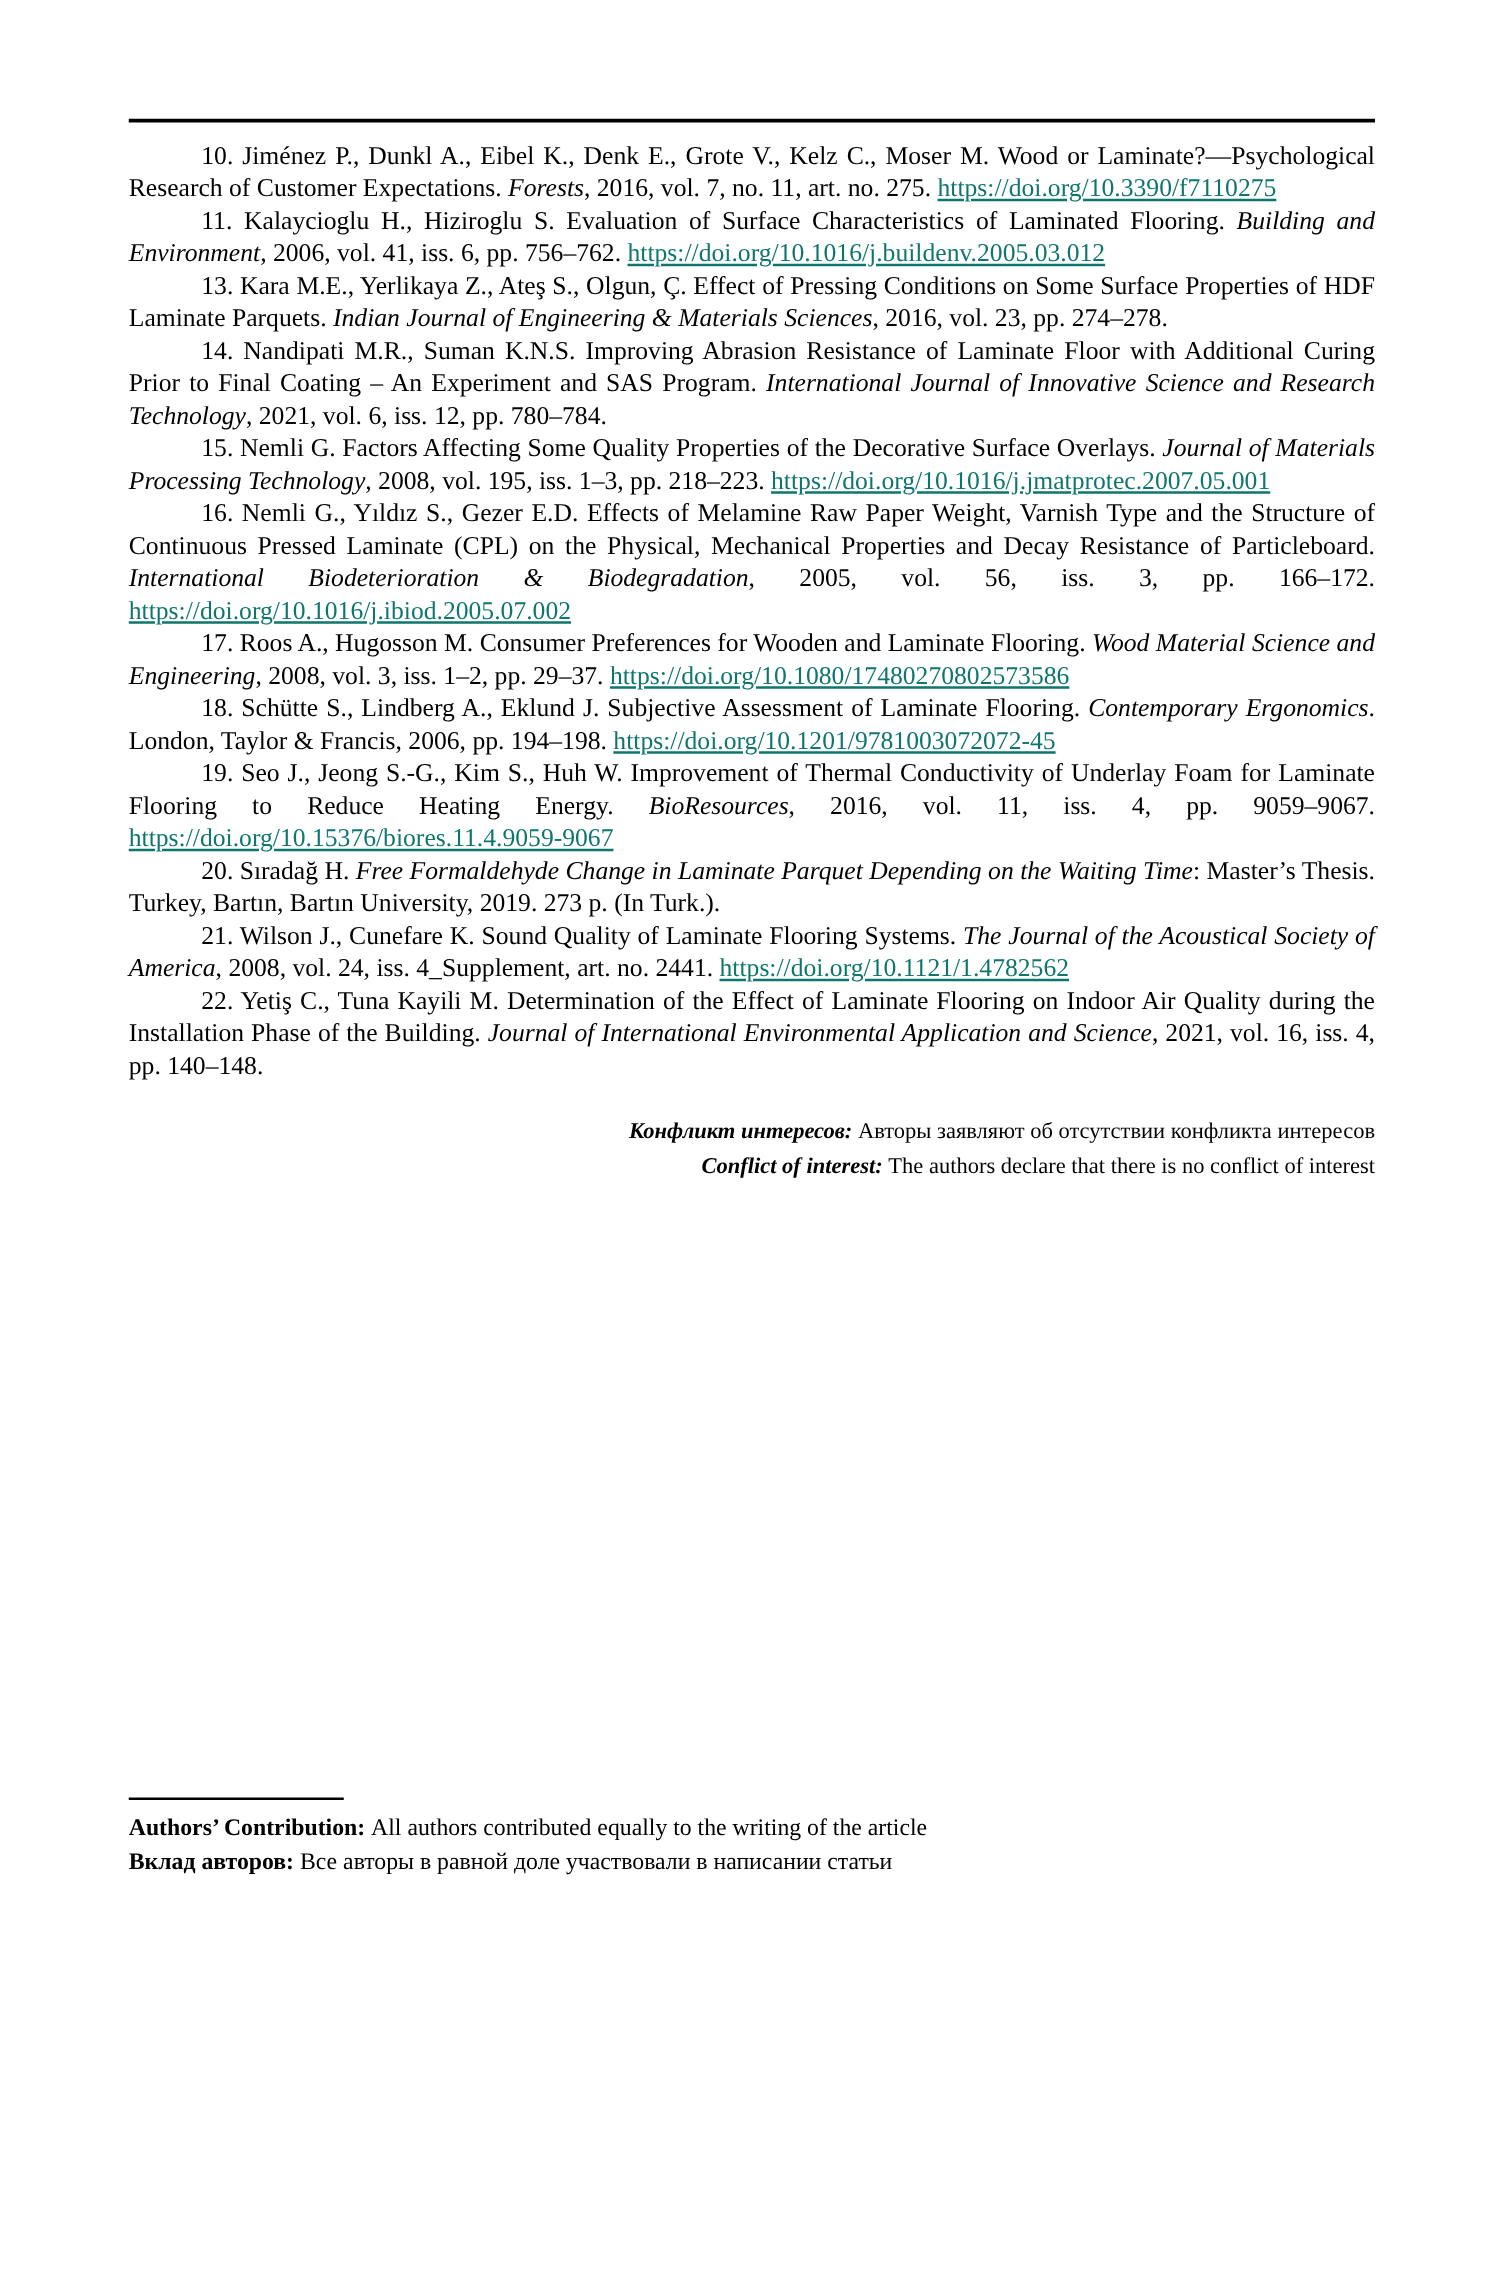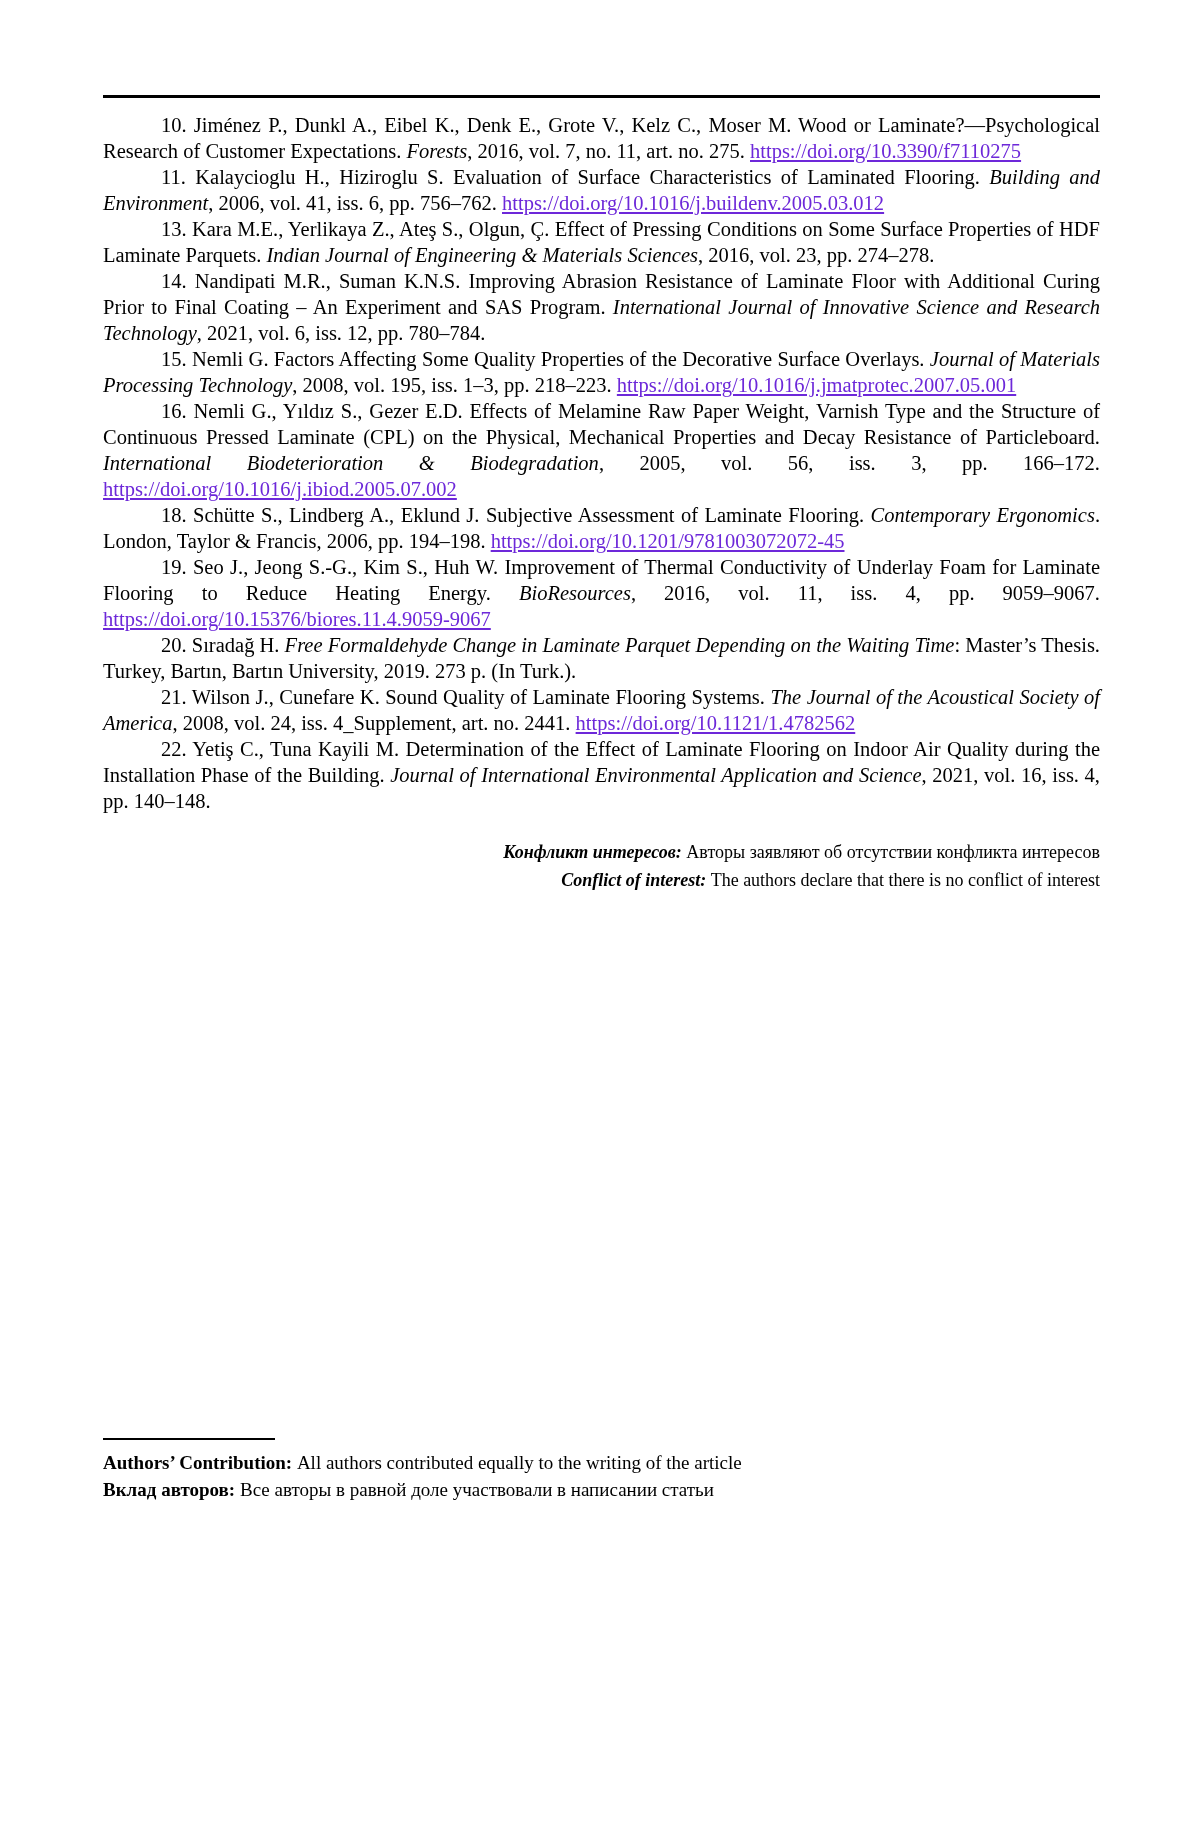--- a/index.html
+++ b/index.html
@@ -25,21 +25,21 @@
     border: none; border-top: 3px solid #000;
     margin-top: 9px;
   }
   .refs { margin-top: 14px; font-size: 20.5px; line-height: 26px; }
   .ref { text-align: justify; text-indent: 58px; }
   .seg-n { font-style: normal; }
   .seg-i { font-style: italic; }
   .seg-b { font-weight: bold; }
   .seg-bi { font-weight: bold; font-style: italic; }
   a.doi-link {
-    color: #6d28d9;
+    color: #0f766e;
     text-decoration: underline;
     cursor: pointer;
   }
   .conflict {
     margin-top: 24px;
     text-align: right;
     font-size: 18px; line-height: 28px;
   }
   .footnote {
     position: absolute; left: 103px; right: 100px; top: 1438px;
@@ -59,20 +59,21 @@
 
   <hr class="header-rule">
 
   <div class="refs">
       <p class="ref"><span class="seg-n">10. Jiménez P., Dunkl A., Eibel K., Denk E., Grote V., Kelz C., Moser M. Wood or Laminate?—Psychological Research of Customer Expectations. </span><span class="seg-i">Forests</span><span class="seg-n">, 2016, vol. 7, no. 11, art. no. 275. </span><a href="#" class="doi-link">https://doi.org/10.3390/f7110275</a></p>
       <p class="ref"><span class="seg-n">11. Kalaycioglu H., Hiziroglu S. Evaluation of Surface Characteristics of Laminated Flooring. </span><span class="seg-i">Building and Environment</span><span class="seg-n">, 2006, vol. 41, iss. 6, pp. 756–762. </span><a href="#" class="doi-link">https://doi.org/10.1016/j.buildenv.2005.03.012</a></p>
       <p class="ref"><span class="seg-n">13. Kara M.E., Yerlikaya Z., Ateş S., Olgun, Ç. Effect of Pressing Conditions on Some Surface Properties of HDF Laminate Parquets. </span><span class="seg-i">Indian Journal of Engineering &amp; Materials Sciences</span><span class="seg-n">, 2016, vol. 23, pp. 274–278.</span></p>
       <p class="ref"><span class="seg-n">14. Nandipati M.R., Suman K.N.S. Improving Abrasion Resistance of Laminate Floor with Additional Curing Prior to Final Coating – An Experiment and SAS Program. </span><span class="seg-i">International Journal of Innovative Science and Research Technology</span><span class="seg-n">, 2021, vol. 6, iss. 12, pp. 780–784.</span></p>
       <p class="ref"><span class="seg-n">15. Nemli G. Factors Affecting Some Quality Properties of the Decorative Surface Overlays. </span><span class="seg-i">Journal of Materials Processing Technology</span><span class="seg-n">, 2008, vol. 195, iss. 1–3, pp. 218–223. </span><a href="#" class="doi-link">https://doi.org/10.1016/j.jmatprotec.2007.05.001</a></p>
       <p class="ref"><span class="seg-n">16. Nemli G., Yıldız S., Gezer E.D. Effects of Melamine Raw Paper Weight, Varnish Type and the Structure of Continuous Pressed Laminate (CPL) on the Physical, Mechanical Properties and Decay Resistance of Particleboard. </span><span class="seg-i">International Biodeterioration &amp; Biodegradation</span><span class="seg-n">, 2005, vol. 56, iss. 3, pp. 166–172. </span><a href="#" class="doi-link">https://doi.org/10.1016/j.ibiod.2005.07.002</a></p>
+      <p class="ref"><span class="seg-n">17. Roos A., Hugosson M. Consumer Preferences for Wooden and Laminate Flooring. </span><span class="seg-i">Wood Material Science and Engineering</span><span class="seg-n">, 2008, vol. 3, iss. 1–2, pp. 29–37. </span><a href="#" class="doi-link">https://doi.org/10.1080/17480270802573586</a></p>
       <p class="ref"><span class="seg-n">18. Schütte S., Lindberg A., Eklund J. Subjective Assessment of Laminate Flooring. </span><span class="seg-i">Contemporary Ergonomics</span><span class="seg-n">. London, Taylor &amp; Francis, 2006, pp. 194–198. </span><a href="#" class="doi-link">https://doi.org/10.1201/9781003072072-45</a></p>
       <p class="ref"><span class="seg-n">19. Seo J., Jeong S.-G., Kim S., Huh W. Improvement of Thermal Conductivity of Underlay Foam for Laminate Flooring to Reduce Heating Energy. </span><span class="seg-i">BioResources</span><span class="seg-n">, 2016, vol. 11, iss. 4, pp. 9059–9067. </span><a href="#" class="doi-link">https://doi.org/10.15376/biores.11.4.9059-9067</a></p>
       <p class="ref"><span class="seg-n">20. Sıradağ H. </span><span class="seg-i">Free Formaldehyde Change in Laminate Parquet Depending on the Waiting Time</span><span class="seg-n">: Master’s Thesis. Turkey, Bartın, Bartın University, 2019. 273 p. (In Turk.).</span></p>
       <p class="ref"><span class="seg-n">21. Wilson J., Cunefare K. Sound Quality of Laminate Flooring Systems. </span><span class="seg-i">The Journal of the Acoustical Society of America</span><span class="seg-n">, 2008, vol. 24, iss. 4_Supplement, art. no. 2441. </span><a href="#" class="doi-link">https://doi.org/10.1121/1.4782562</a></p>
       <p class="ref"><span class="seg-n">22. Yetiş C., Tuna Kayili M. Determination of the Effect of Laminate Flooring on Indoor Air Quality during the Installation Phase of the Building. </span><span class="seg-i">Journal of International Environmental Application and Science</span><span class="seg-n">, 2021, vol. 16, iss. 4, pp. 140–148.</span></p>
     </div>
 
   <div class="conflict">
     <p><span class="seg-bi">Конфликт интересов: </span><span class="seg-n">Авторы заявляют об отсутствии конфликта интересов</span></p>
     <p><span class="seg-bi">Conflict of interest: </span><span class="seg-n">The authors declare that there is no conflict of interest</span></p>

